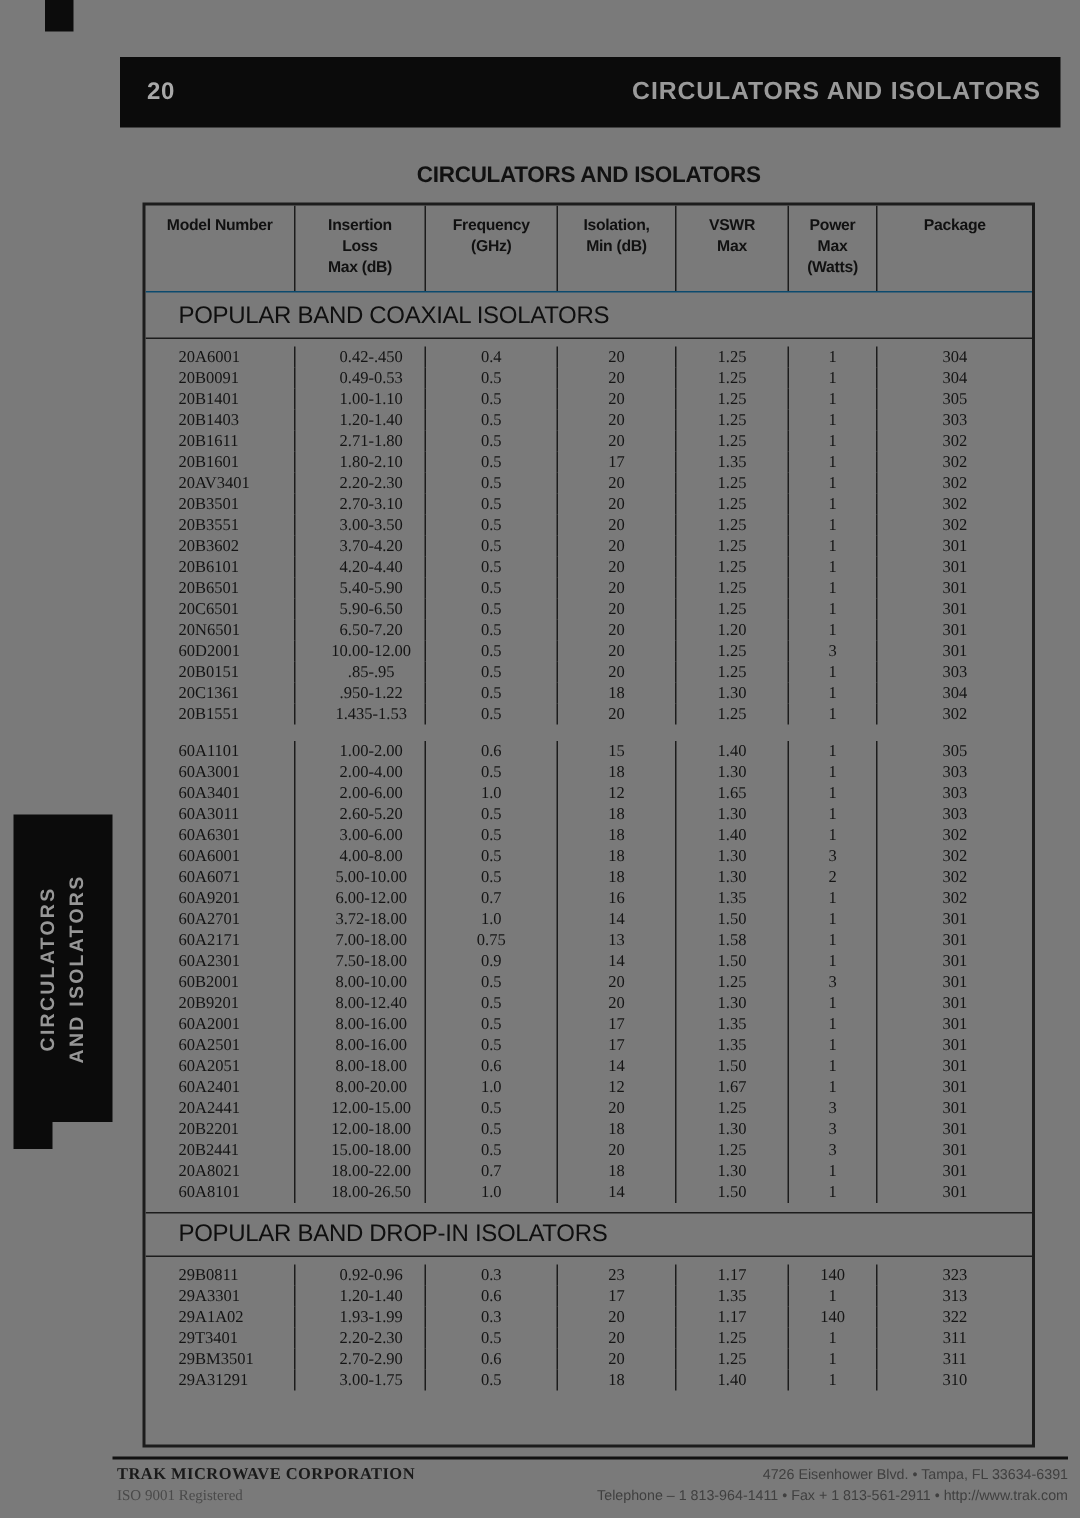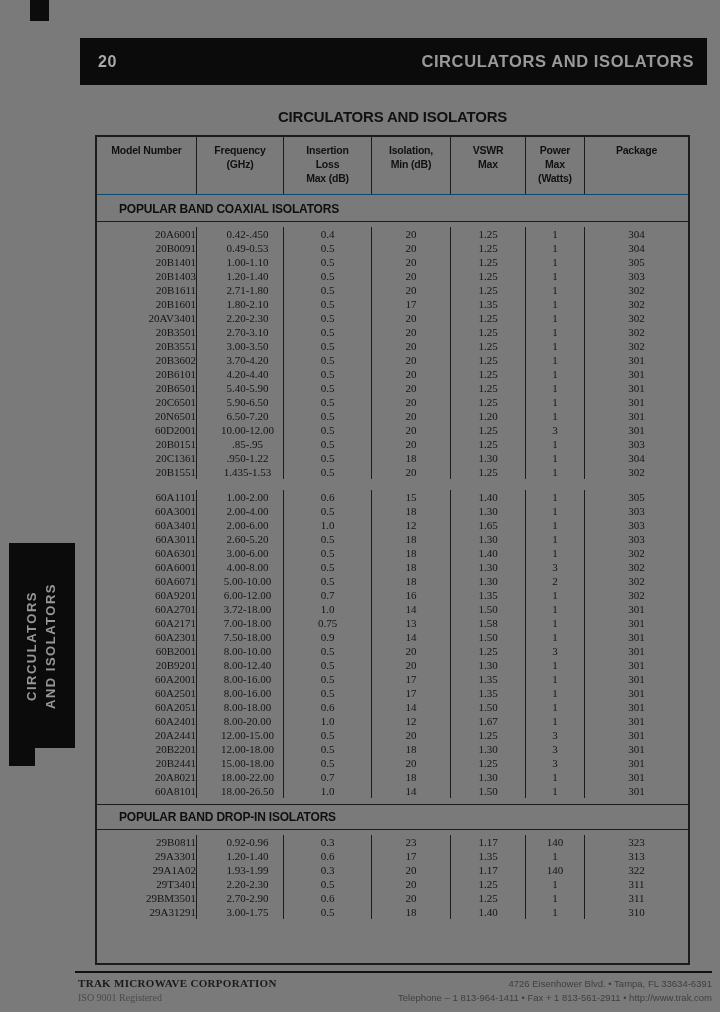--- a/index.html
+++ b/index.html
@@ -39,32 +39,32 @@
     display:flex;align-items:flex-start;justify-content:center;
     padding-top:7px;white-space:pre-line;text-align:center;
     font-family:"Liberation Sans", sans-serif;font-weight:bold;font-size:10.5px;
     line-height:1.32;letter-spacing:-.2px;color:#111;
     border-right:1px solid #1c1c1c;box-sizing:border-box;
   }
   .thead .hcell:last-child{border-right:none;}
   .section-title{
     border-top:1px solid #1c1c1c;border-bottom:1px solid #1c1c1c;
     padding:5px 0 5px 22px;
-    font-family:"Liberation Sans", sans-serif;font-weight:bold;font-size:12px;
+    font-family:"Liberation Sans", sans-serif;font-weight:normal;font-size:16px;
     letter-spacing:-.2px;color:#0f0f0f;
   }
   .section-title:first-of-type{border-top:none;margin-top:2px;}
   .section-block{padding:5px 0 6px 0;}
   .row{
     display:grid;grid-template-columns:100px 87px 88px 79px 75px 59px 1fr;
     height:14px;line-height:14px;font-size:11px;color:#141414;
   }
   .cell{border-right:1px solid #1c1c1c;box-sizing:border-box;overflow:hidden;}
   .cell.c6{border-right:none;}
-  .cell.c0{padding-left:22px;text-align:right;}
+  .cell.c0{padding-left:22px;}
   .cell.c1{padding-left:15px;text-align:center;}
   .cell.c2,.cell.c3,.cell.c4,.cell.c5,.cell.c6{text-align:center;}
   
   .sidebar{
     position:absolute;left:9px;top:543px;width:66px;height:205px;background:#0b0b0b;
   }
   .sidebar-tab{position:absolute;left:9px;top:748px;width:26px;height:18px;background:#0b0b0b;}
   .sidebar-text{
     position:absolute;width:205px;height:66px;top:50%;left:50%;
     transform:translate(-50%,-50%) rotate(-90deg);
@@ -90,25 +90,25 @@
 <div class="header-bar">
   <span class="pageno">20</span>
   <span class="bartitle">CIRCULATORS AND ISOLATORS</span>
 </div>
 
 <div class="page-title">CIRCULATORS AND ISOLATORS</div>
 
 <div class="table">
   <div class="thead">
     <div class="hcell">Model Number</div>
-    <div class="hcell">Frequency
-(GHz)</div>
     <div class="hcell">Insertion
 Loss
 Max (dB)</div>
+    <div class="hcell">Frequency
+(GHz)</div>
     <div class="hcell">Isolation,
 Min (dB)</div>
     <div class="hcell">VSWR
 Max</div>
     <div class="hcell">Power
 Max
 (Watts)</div>
     <div class="hcell">Package</div>
   </div>
   <div id="table-body">

